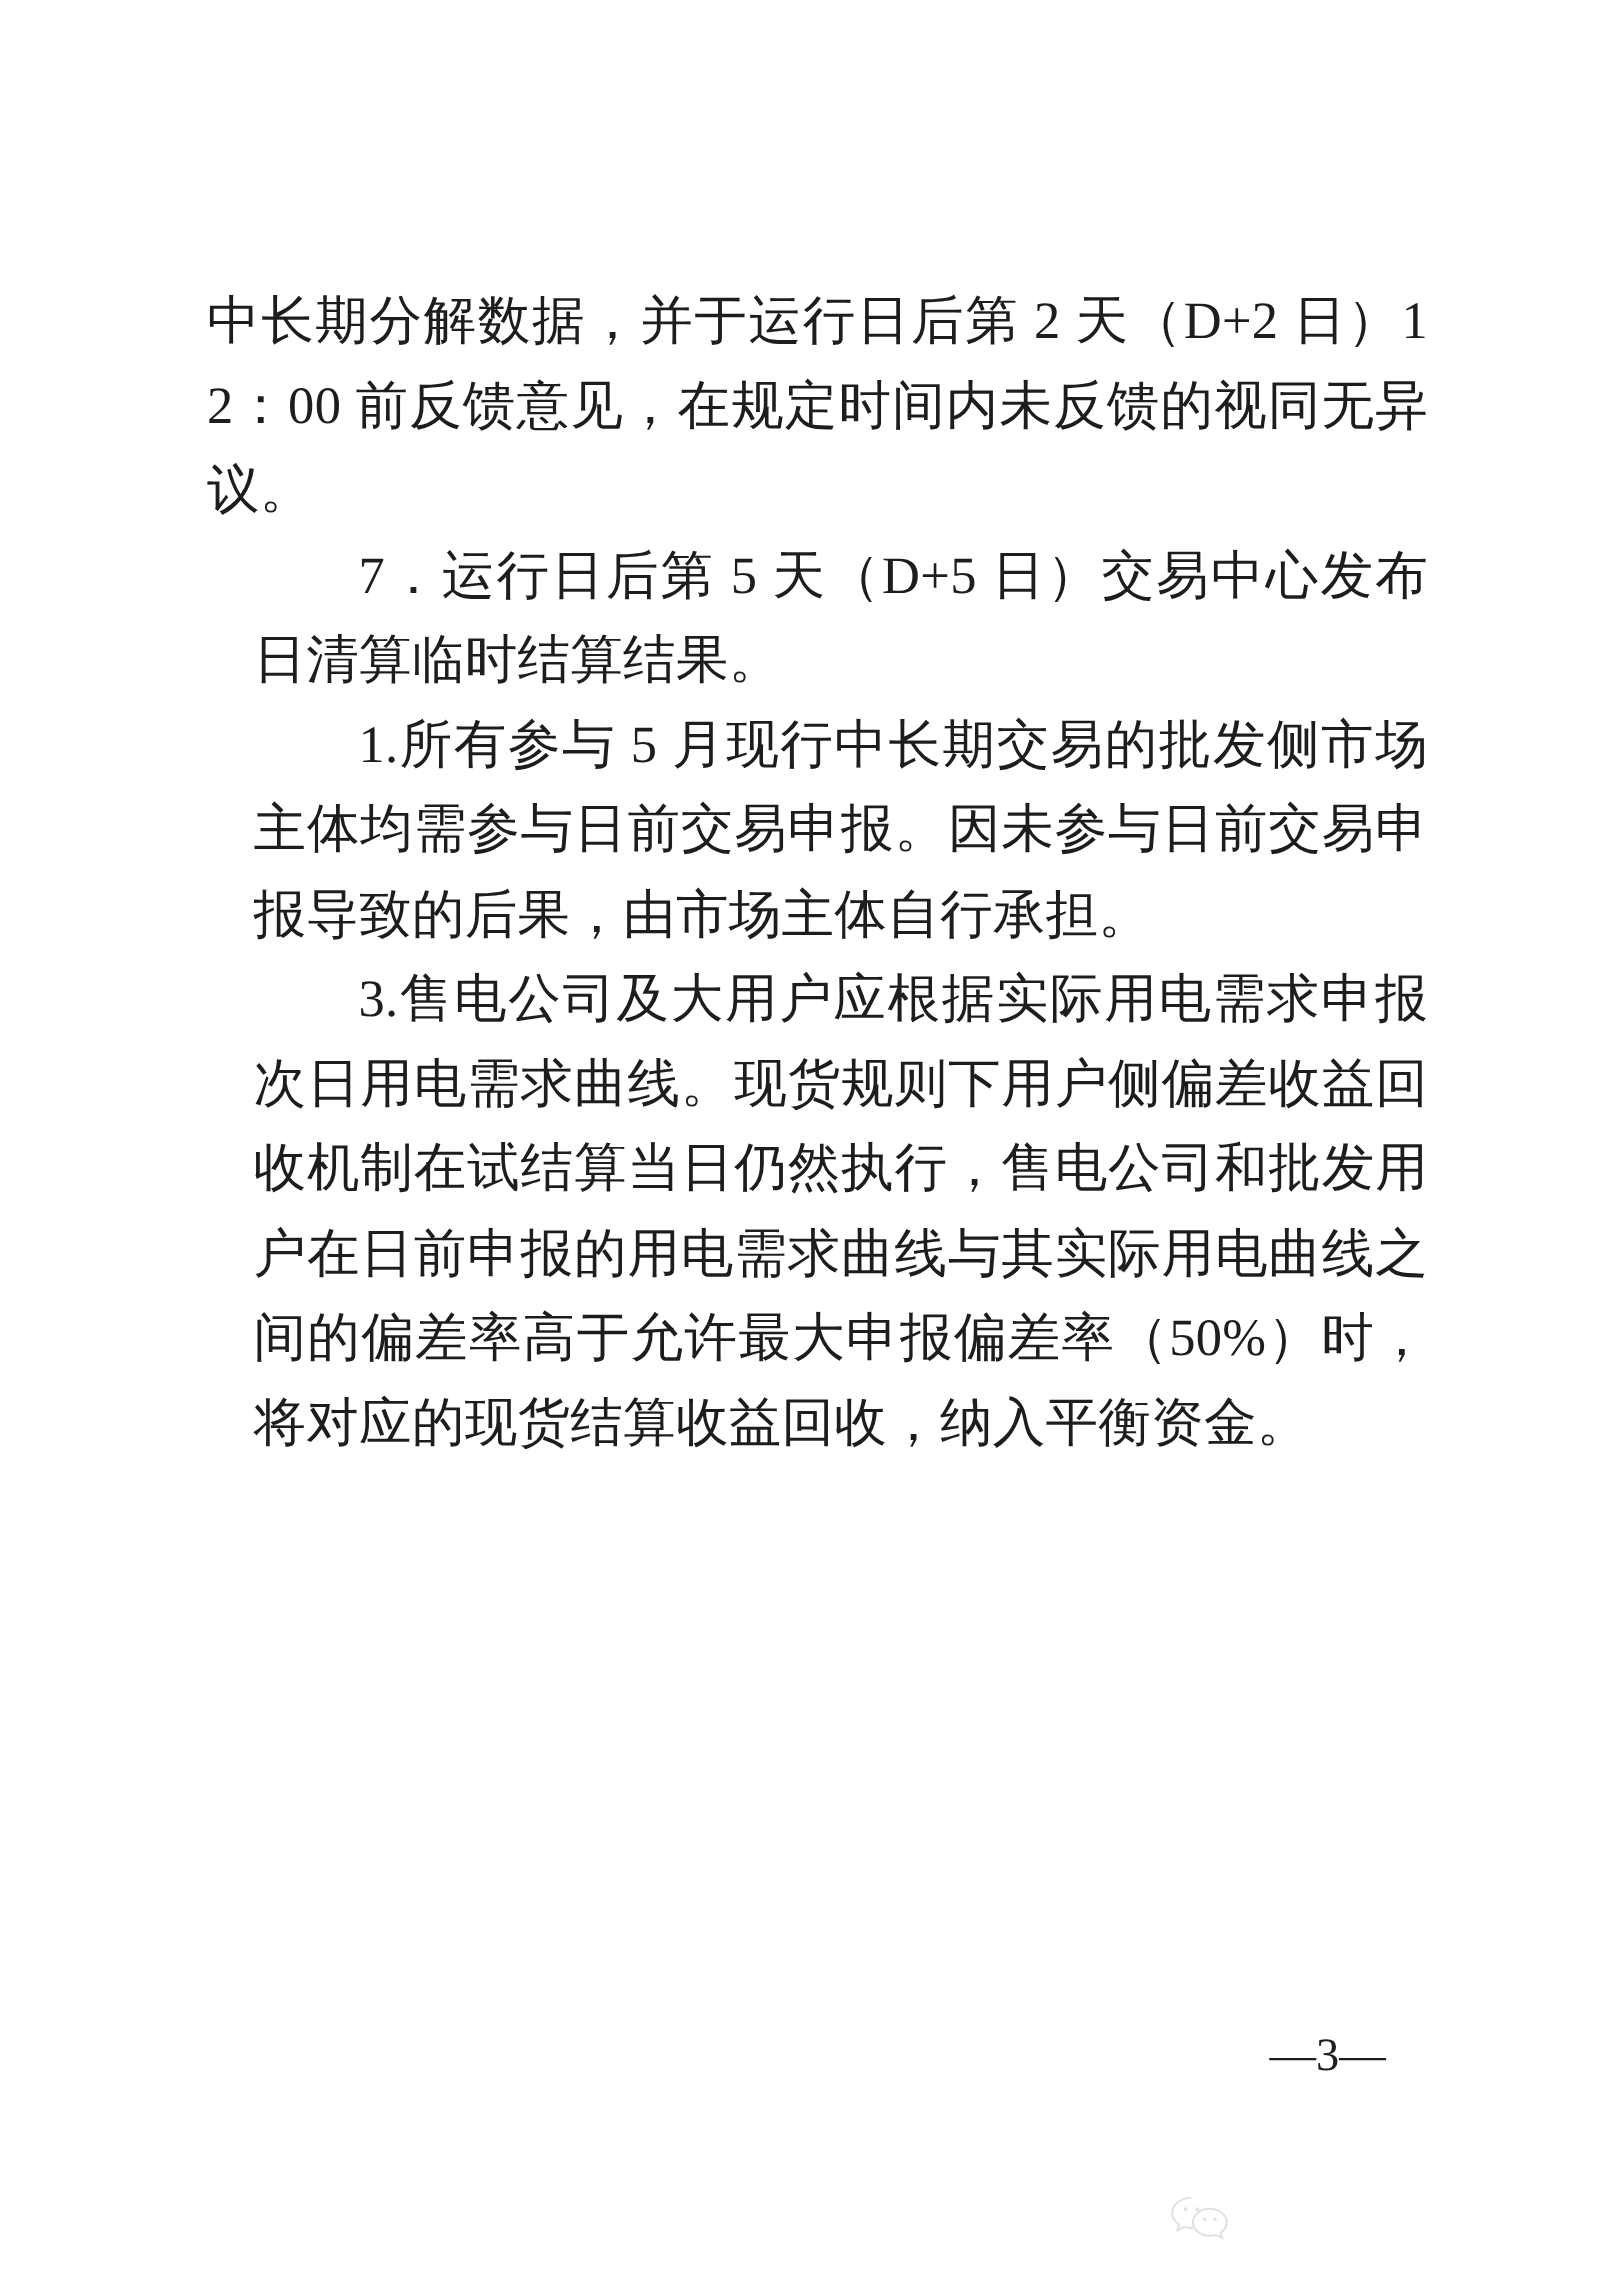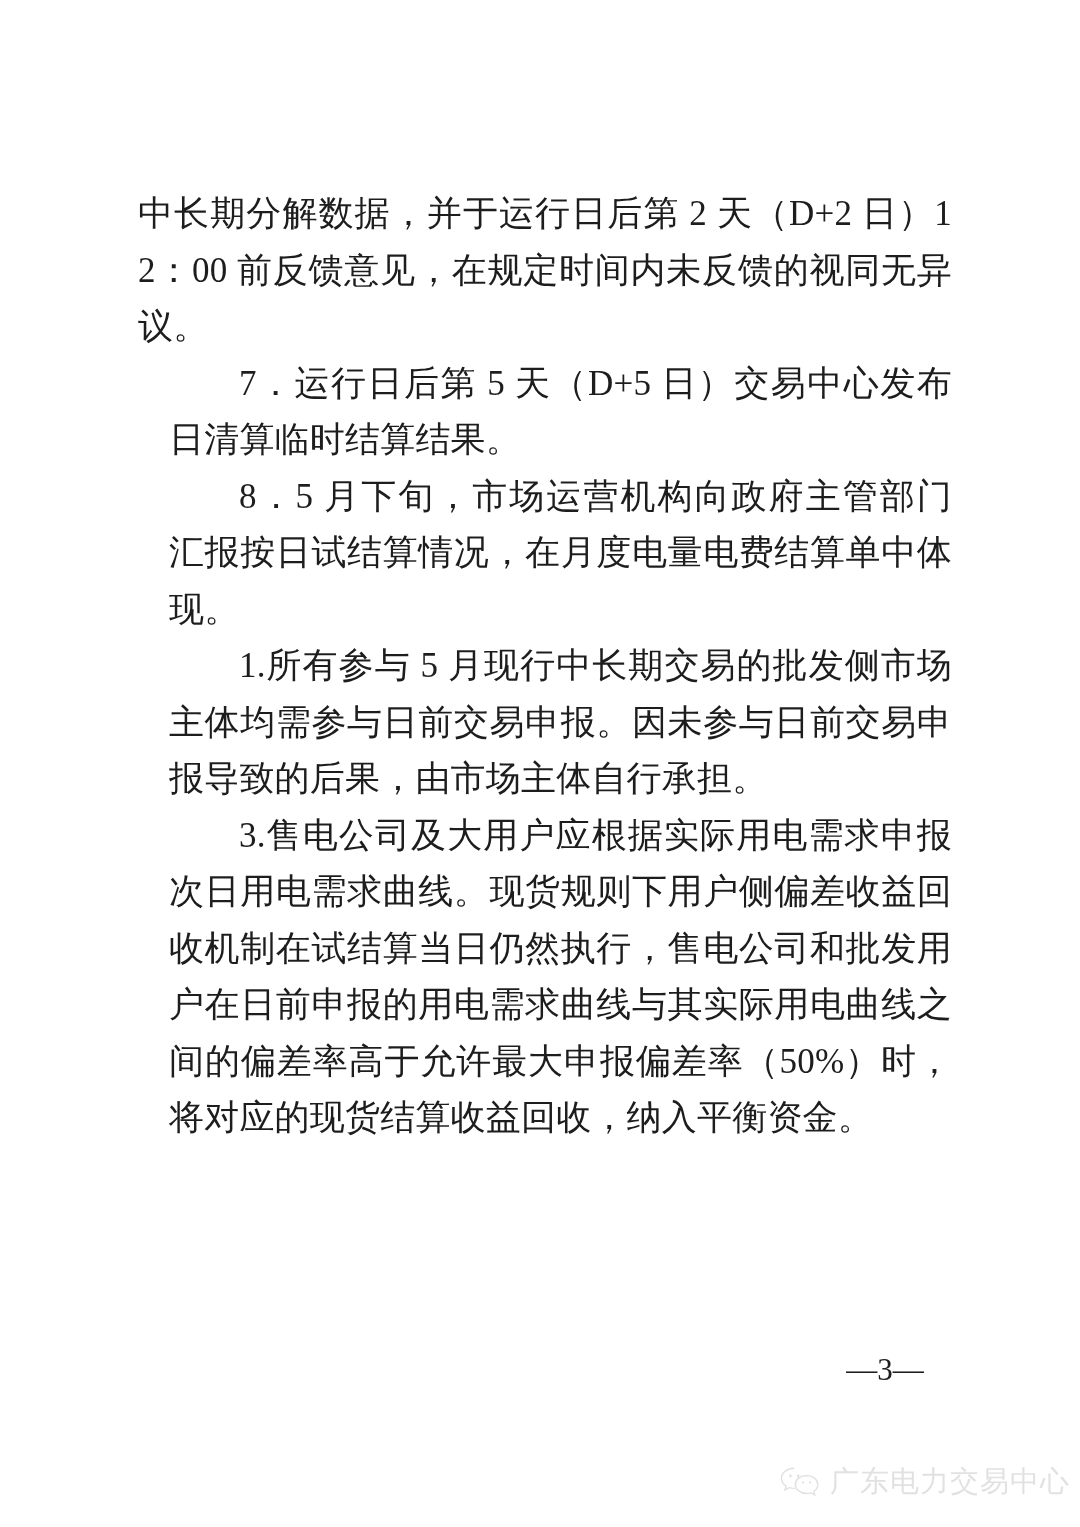--- a/index.html
+++ b/index.html
@@ -91,21 +91,20 @@
 <body>
 
 <div class="page">
 
   <div class="doc-body">
 
     <p class="para">中长期分解数据，并于运行日后第 2 天（D+2 日）12：00 前反馈意见，在规定时间内未反馈的视同无异议。</p>
 
     <p class="para indent">7．运行日后第 5 天（D+5 日）交易中心发布日清算临时结算结果。</p>
 
-    <p class="para indent">8．5 月下旬，市场运营机构向政府主管部门汇报按日试结算情况，在月度电量电费结算单中体现。</p>
 
 
     <p class="para indent">1.所有参与 5 月现行中长期交易的批发侧市场主体均需参与日前交易申报。因未参与日前交易申报导致的后果，由市场主体自行承担。</p>
 
 
     <p class="para indent">3.售电公司及大用户应根据实际用电需求申报次日用电需求曲线。现货规则下用户侧偏差收益回收机制在试结算当日仍然执行，售电公司和批发用户在日前申报的用电需求曲线与其实际用电曲线之间的偏差率高于允许最大申报偏差率（50%）时，将对应的现货结算收益回收，纳入平衡资金。</p>
 
   </div>
 
   <div class="page-number">
@@ -116,16 +115,15 @@
     <span class="wm-icon-wrap">
       <svg class="wm-icon" viewBox="0 0 48 38" xmlns="http://www.w3.org/2000/svg" fill="none" stroke="#9aa0a6" stroke-width="1.6">
         <path d="M17.5 3.2C9.4 3.2 2.8 8.4 2.8 14.8c0 3.6 2.1 6.8 5.4 8.9l-1.5 4.4 5.1-2.6c1.7.5 3.6.8 5.5.8l1.3-.05"></path>
         <circle cx="13" cy="12" r="1.5" fill="#9aa0a6" stroke="none"></circle>
         <circle cx="22" cy="12" r="1.5" fill="#9aa0a6" stroke="none"></circle>
         <path d="M31.5 11.6c-7.1 0-12.9 4.6-12.9 10.3 0 5.7 5.8 10.3 12.9 10.3 1.7 0 3.3-.25 4.8-.7l4.6 2.3-1.3-3.9c2.9-1.9 4.8-4.7 4.8-8 0-5.7-5.8-10.3-12.9-10.3z"></path>
         <circle cx="27.5" cy="19.5" r="1.3" fill="#9aa0a6" stroke="none"></circle>
         <circle cx="35.5" cy="19.5" r="1.3" fill="#9aa0a6" stroke="none"></circle>
       </svg>
     </span>
-    <span class="wm-text">广东电力交易中心</span>
   </div>
 
 </div>
 
 </body></html>

